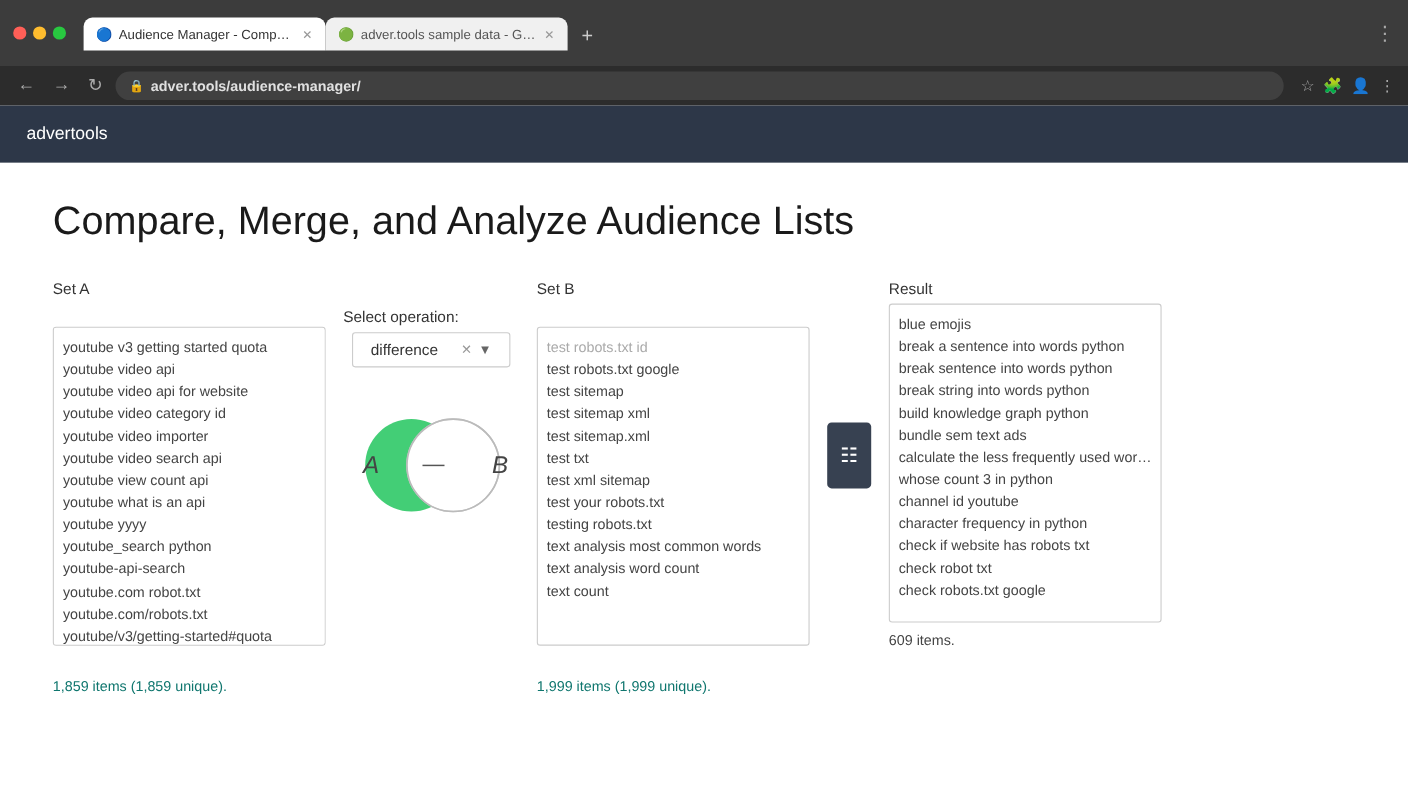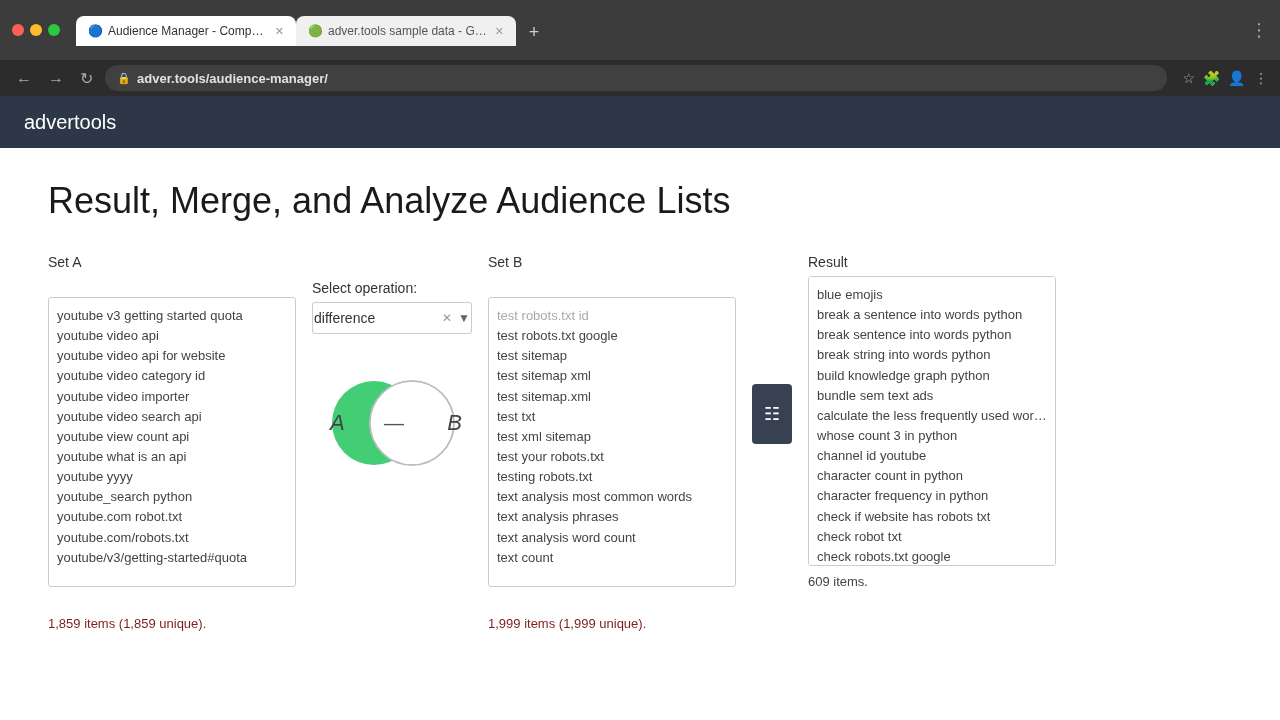--- a/index.html
+++ b/index.html
@@ -75,21 +75,21 @@
     .toolbar-icons { display: flex; gap: 8px; align-items: center; color: #aaa; font-size: 14px; margin-left: 8px; }
 
     
     .app-header {
       background: #2d3748;
       height: 52px;
       display: flex;
       align-items: center;
       padding: 0 24px;
     }
-    .app-logo { color: #fff; font-size: 20px; font-weight: 500; }
+    .app-logo { color: #fff; font-size: 16px; font-weight: 500; }
 
     
     .main-content {
       padding: 32px 48px;
       background: #fff;
       min-height: 540px;
     }
     .page-title {
       font-size: 36px;
       font-weight: 300;
@@ -122,21 +122,21 @@
       border-radius: 3px;
       padding: 8px;
       font-size: 13px;
       color: #444;
       overflow-y: auto;
       background: #fff;
       line-height: 1.5;
     }
     .set-count {
       font-size: 13px;
-      color: #7f1d1d;
+      color: #0f766e;
       margin-top: 8px;
     }
 
     
     .operation-column {
       display: flex;
       flex-direction: column;
       align-items: center;
       width: 160px;
       padding-top: 26px;
@@ -146,24 +146,24 @@
       color: #333;
       margin-bottom: 6px;
       font-weight: 500;
       align-self: flex-start;
     }
     .op-select-wrapper {
       display: flex;
       align-items: center;
       border: 1px solid #ccc;
       border-radius: 3px;
-      width: 160px;
+      width: 144px;
       height: 32px;
       background: #fff;
-      padding: 0 1px;
+      padding: 0 16px;
       font-size: 14px;
       color: #333;
       justify-content: space-between;
       cursor: pointer;
     }
     .op-clear { color: #999; font-size: 12px; cursor: pointer; }
     .op-chevron { color: #666; font-size: 12px; }
 
     
     .venn-container {
@@ -269,37 +269,38 @@
     <span>👤</span>
     <span>⋮</span>
   </div>
 </div>
 
 <div class="app-header">
   <span class="app-logo">advertools</span>
 </div>
 
 <div class="main-content">
-  <h1 class="page-title">Result, Merge, and Analyze Audience Lists</h1>
+  <h1 class="page-title">Compare, Merge, and Analyze Audience Lists</h1>
 
   <div class="columns-wrapper">
 
     <div class="set-column">
       <div class="set-label">Set A</div>
       <div class="set-textarea">
         <span class="list-item-text">youtube v3 getting started quota</span>
         <span class="list-item-text">youtube video api</span>
         <span class="list-item-text">youtube video api for website</span>
         <span class="list-item-text">youtube video category id</span>
         <span class="list-item-text">youtube video importer</span>
         <span class="list-item-text">youtube video search api</span>
         <span class="list-item-text">youtube view count api</span>
         <span class="list-item-text">youtube what is an api</span>
         <span class="list-item-text">youtube yyyy</span>
         <span class="list-item-text">youtube_search python</span>
+        <span class="list-item-text">youtube-api-search</span>
         <span class="list-item-text">youtube.com robot.txt</span>
         <span class="list-item-text">youtube.com/robots.txt</span>
         <span class="list-item-text">youtube/v3/getting-started#quota</span>
 
       </div>
       <div class="set-count">1,859 items (1,859 unique).</div>
     </div>
 
     <div class="operation-column">
       <div class="op-label">Select operation:</div>
@@ -338,21 +339,20 @@
         <span class="list-item-text" style="color:#aaa;">test robots.txt id</span>
         <span class="list-item-text">test robots.txt google</span>
         <span class="list-item-text">test sitemap</span>
         <span class="list-item-text">test sitemap xml</span>
         <span class="list-item-text">test sitemap.xml</span>
         <span class="list-item-text">test txt</span>
         <span class="list-item-text">test xml sitemap</span>
         <span class="list-item-text">test your robots.txt</span>
         <span class="list-item-text">testing robots.txt</span>
         <span class="list-item-text">text analysis most common words</span>
-        <span class="list-item-text">text analysis phrases</span>
         <span class="list-item-text">text analysis word count</span>
         <span class="list-item-text">text count</span>
 
       </div>
       <div class="set-count">1,999 items (1,999 unique).</div>
     </div>
 
     <div class="drag-handle">
       <span class="drag-handle-icon">☷</span>
     </div>
@@ -362,21 +362,20 @@
       <div class="result-textarea">
         <span class="list-item-text">blue emojis</span>
         <span class="list-item-text">break a sentence into words python</span>
         <span class="list-item-text">break sentence into words python</span>
         <span class="list-item-text">break string into words python</span>
         <span class="list-item-text">build knowledge graph python</span>
         <span class="list-item-text">bundle sem text ads</span>
         <span class="list-item-text">calculate the less frequently used words</span>
         <span class="list-item-text">whose count 3 in python</span>
         <span class="list-item-text">channel id youtube</span>
-        <span class="list-item-text">character count in python</span>
         <span class="list-item-text">character frequency in python</span>
         <span class="list-item-text">check if website has robots txt</span>
         <span class="list-item-text">check robot txt</span>
         <span class="list-item-text">check robots.txt google</span>
 
       </div>
       <div class="result-count">609 items.</div>
     </div>
 
   </div>

